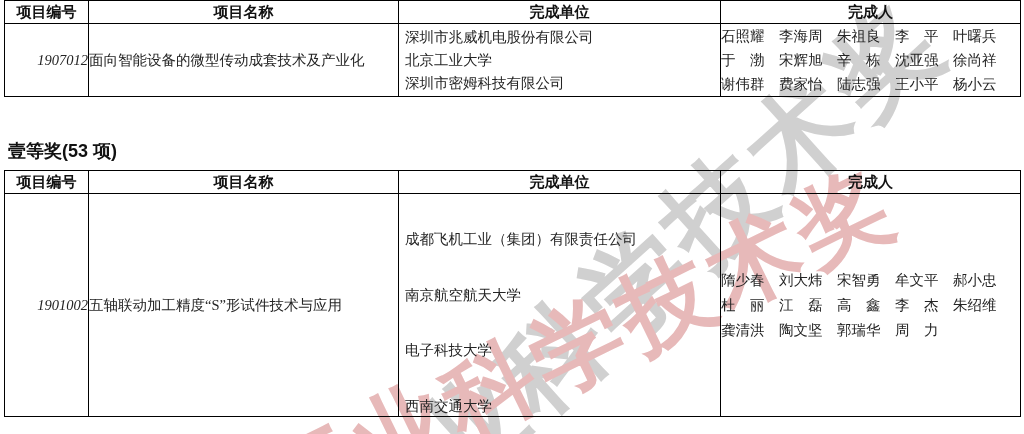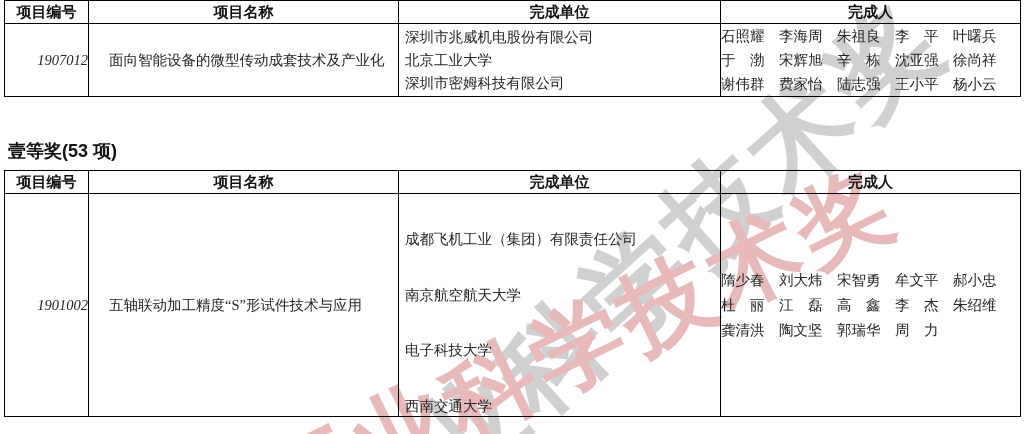--- a/index.html
+++ b/index.html
@@ -90,21 +90,21 @@
     text-align: center;
     font-family: "Liberation Sans", sans-serif;
     color: #111111;
   }
   .award-table td {
     font-family: "Liberation Serif", serif;
     font-size: 14.5px;
     color: #242424;
   }
   td.cell-id { text-align: right; font-style: italic; }
-  td.cell-name { padding-left: 20px; padding-right: 6px; }
+  td.cell-name { padding-left: 0; padding-right: 6px; }
   td.cell-units { padding-left: 6px; }
   td.cell-persons { }
   .t1 td { height: 73px; }
   .t2 td { height: 78px; }
   .t1 .unit-line { line-height: 23px; }
   .t1 .person-line { line-height: 24px; }
   .t2 .unit-line { line-height: 19.5px; margin-top: 36px; }
   .t2 .person-line { line-height: 25px; }
 </style>
 </head>

